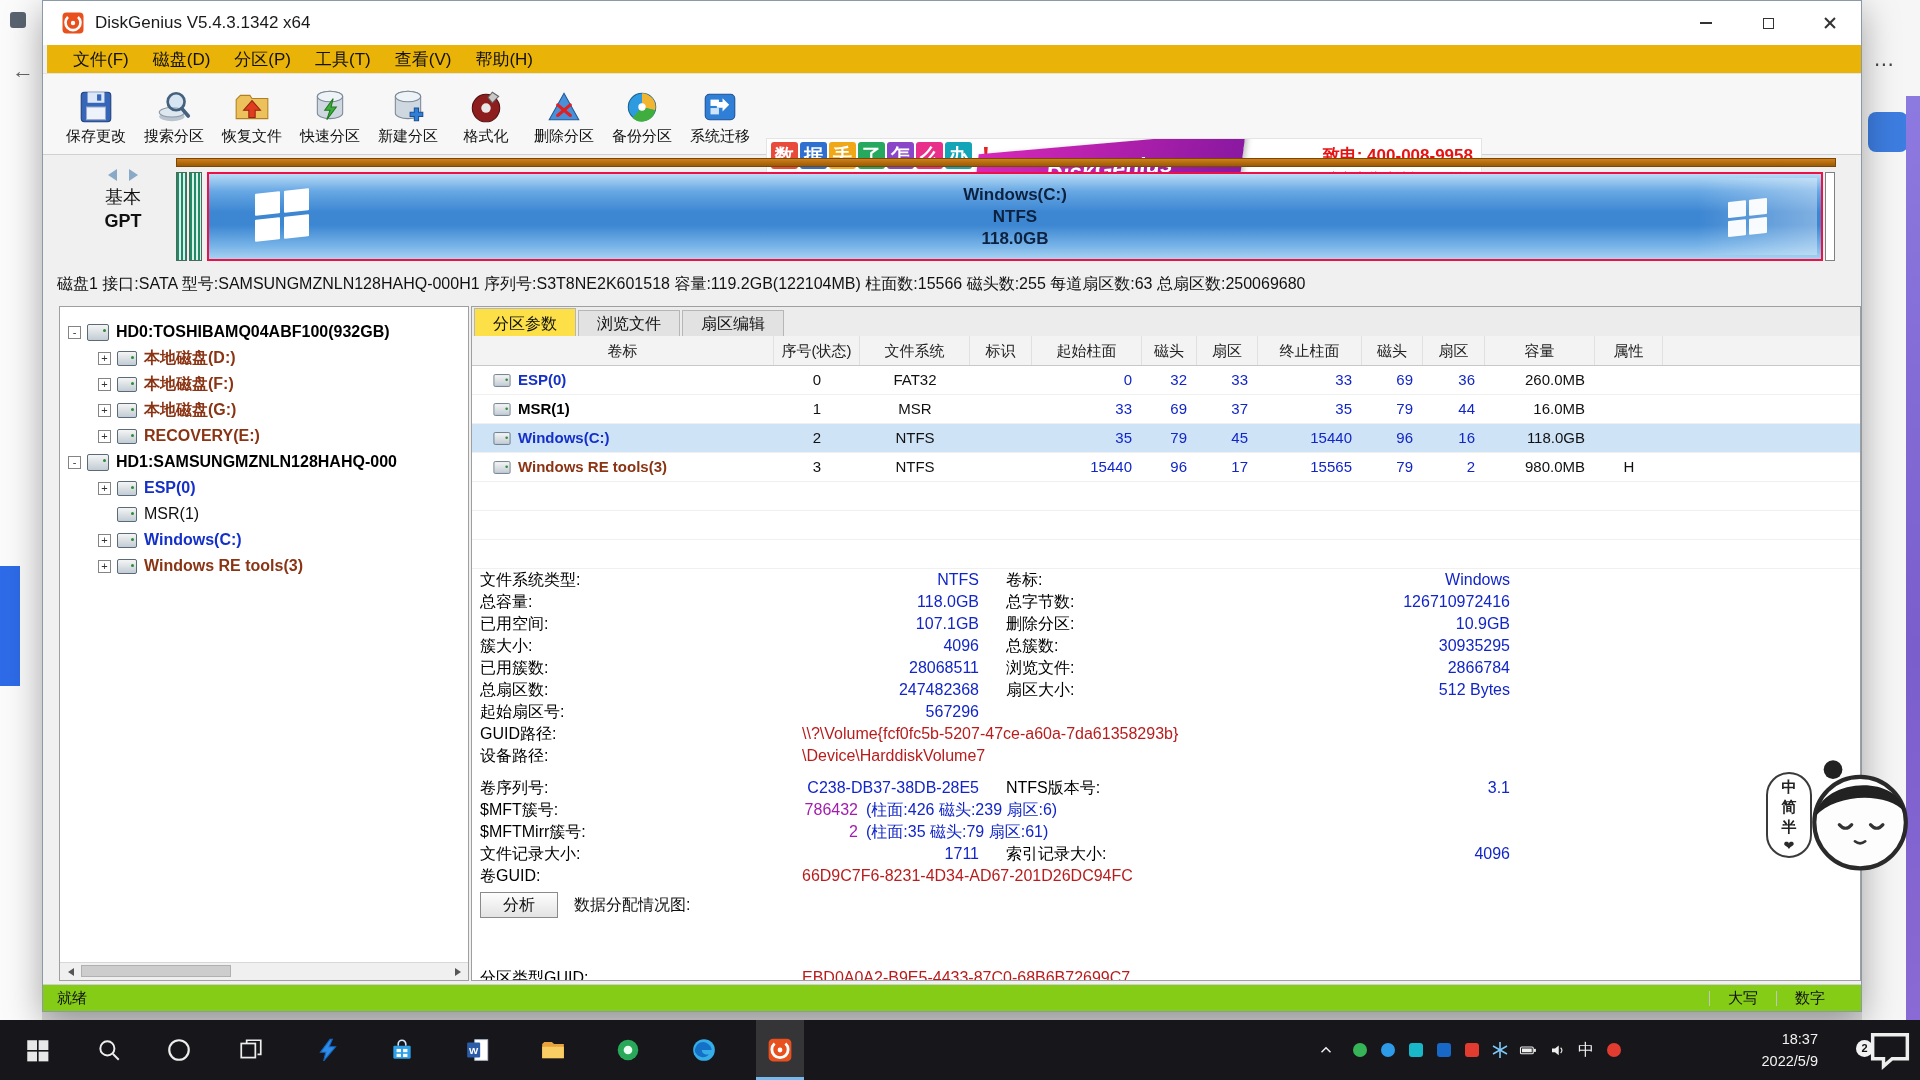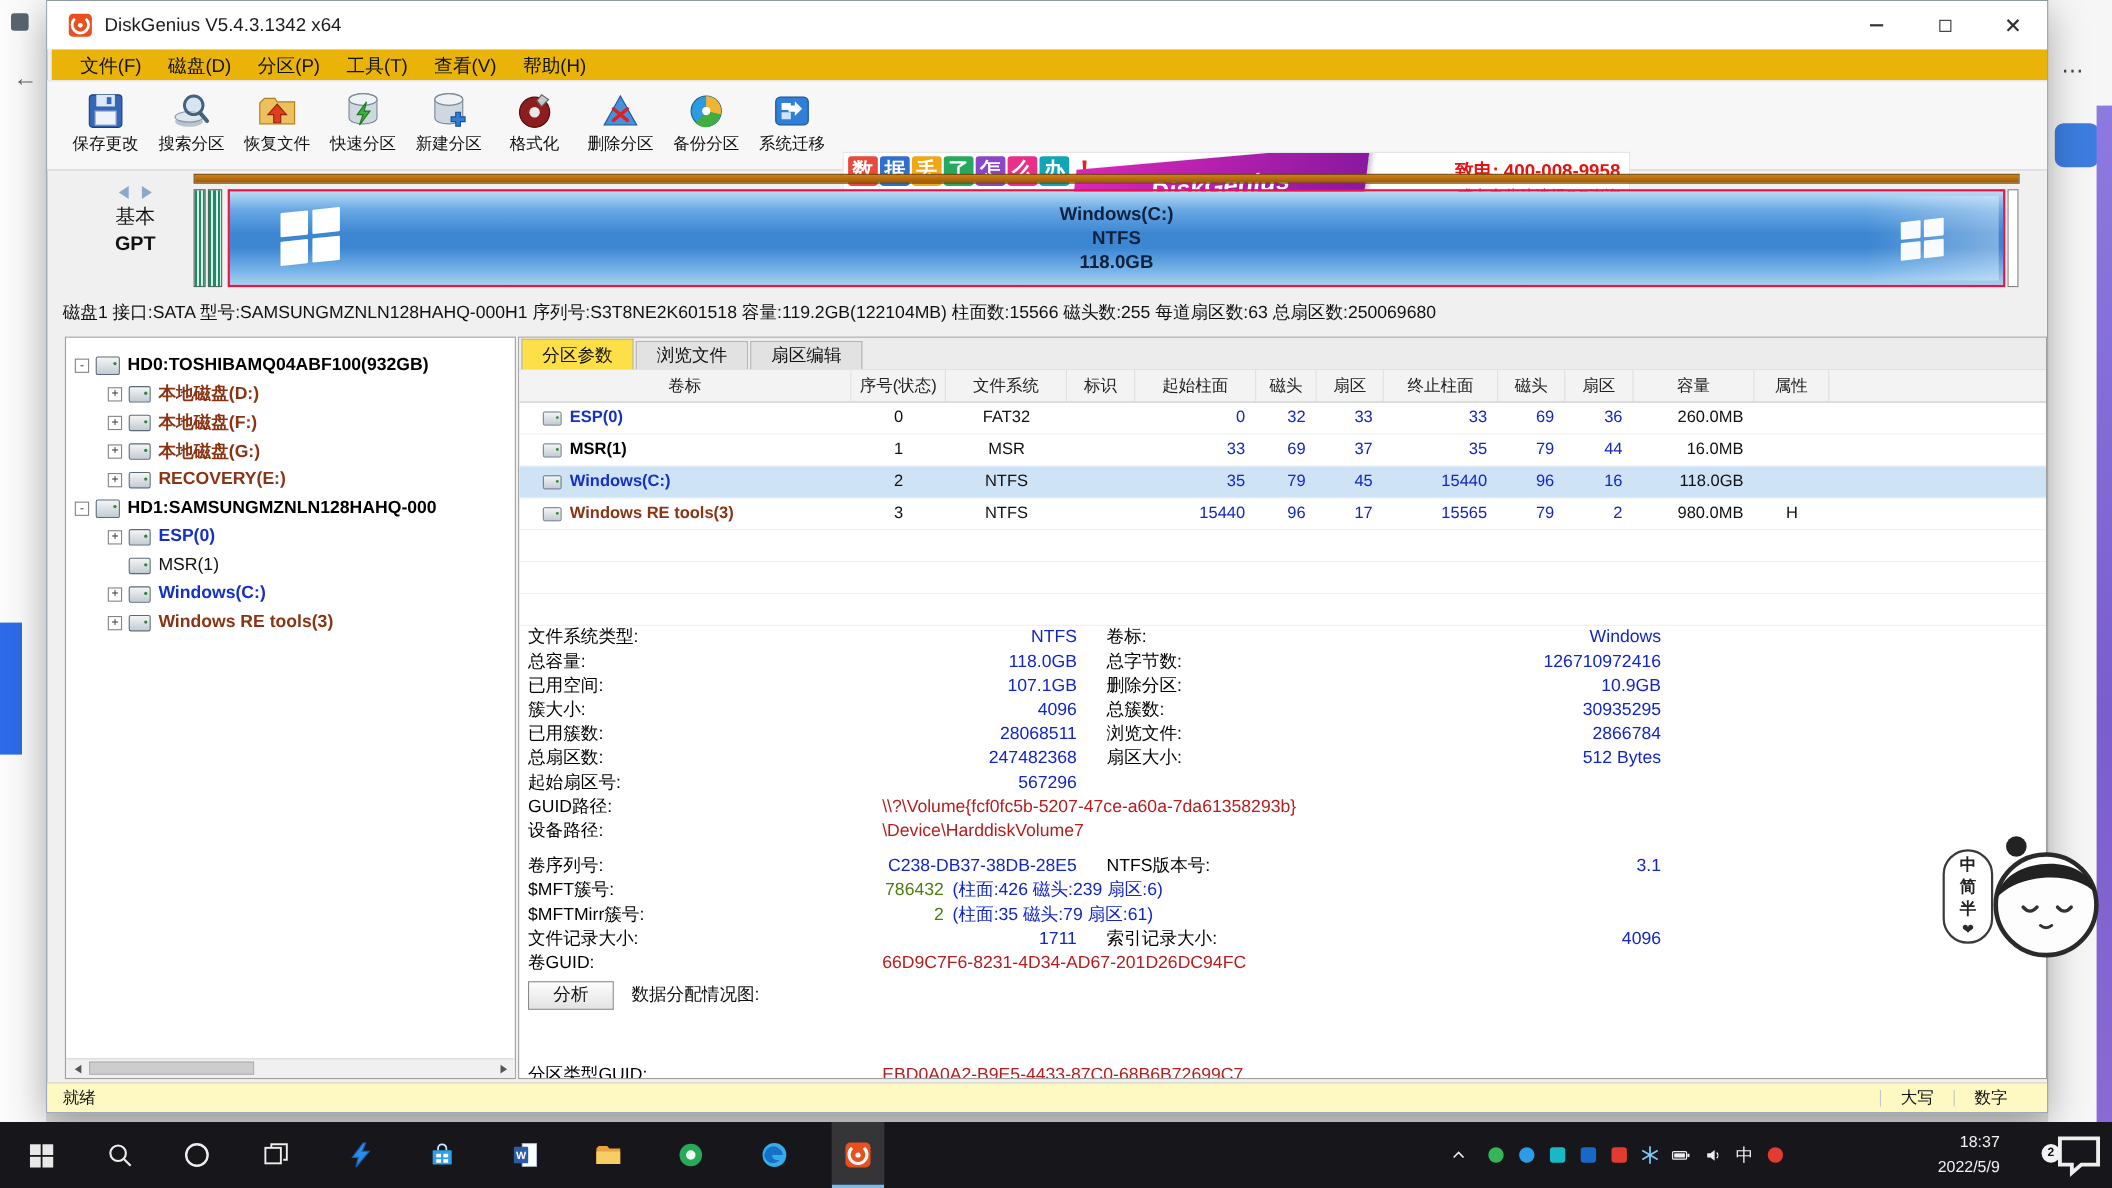--- a/index.html
+++ b/index.html
@@ -29,21 +29,21 @@
   .g-min{width:12px;height:2px;background:#333}
   .g-max{width:11px;height:11px;border:1.5px solid #333;box-sizing:border-box}
   .g-close{position:relative;width:14px;height:14px}
   .g-close::before,.g-close::after{content:"";position:absolute;left:6px;top:0;width:2px;height:14px;background:#333}
   .g-close::before{transform:rotate(45deg)}.g-close::after{transform:rotate(-45deg)}
 
   .menubar{position:absolute;left:4px;top:44px;right:0;height:28px;background:#eab308;display:flex;align-items:center;padding-left:14px}
   .menu-item{padding:0 12px;font-size:17px;white-space:nowrap}
 
   .toolbar{position:absolute;left:0;top:72px;right:0;height:80px;background:#f7f7f7;
-    border-top:1px solid #e3e3e3;border-bottom:1px solid #d0d0d0;display:flex;align-items:flex-start;padding-left:14px}
+    border-top:1px solid #e3e3e3;border-bottom:1px solid #d0d0d0;display:flex;align-items:flex-end;padding-left:14px}
   .tool-btn{width:78px;height:74px;display:flex;flex-direction:column;align-items:center;justify-content:center;flex:none}
   .tico svg{width:38px;height:38px;display:block}
   .tlabel{font-size:15px;margin-top:1px;white-space:nowrap}
 
   
   .banner{position:absolute;left:723px;top:64px;width:716px;height:84px;background:#fff;overflow:hidden;border:1px solid #e4e4e4;box-sizing:border-box}
   .b-tiles{position:absolute;left:4px;top:3px;display:flex}
   .tile{width:27px;height:27px;margin-right:2px;border-radius:3px;color:#fff;font-size:19px;font-weight:bold;line-height:27px;text-align:center}
   .tile.bang{background:none!important;color:#e82020;font-size:24px;width:18px}
   .b-brand{position:absolute;left:8px;top:36px;font-size:31px;font-weight:bold;font-style:italic;color:#151515;text-shadow:2px 2px 0 #c4c4c4;letter-spacing:1px;white-space:nowrap}
@@ -124,29 +124,29 @@
   .numv{color:#1226c8}
 
   .details{position:absolute;left:0;top:262px;right:0}
   .drow{position:relative;height:22px;line-height:22px;font-size:16px}
   .dgap{height:10px}
   .dlabel{position:absolute;left:8px;color:#000;white-space:nowrap}
   .dval{position:absolute;left:150px;width:357px;text-align:right;color:#1226c8;white-space:nowrap}
   .drlabel{position:absolute;left:534px;color:#000;white-space:nowrap}
   .drval{position:absolute;left:640px;width:398px;text-align:right;color:#1226c8;white-space:nowrap}
   .dlong{position:absolute;left:330px;color:#b91c1c;white-space:nowrap}
-  .dnum{position:absolute;left:240px;width:146px;text-align:right;color:#4d7c0f;white-space:nowrap}
+  .dnum{position:absolute;left:240px;width:146px;text-align:right;color:#a21caf;white-space:nowrap}
   .drest{position:absolute;left:394px;color:#1226c8;white-space:nowrap}
   .analyzerow{position:absolute;left:0;top:585px;height:28px;right:0}
   .btn-analyze{position:absolute;left:8px;top:0;width:78px;height:26px;background:linear-gradient(#fdfdfd,#e3e3e3);
     border:1px solid #8a8a8a;font-size:16px;text-align:center;line-height:24px;box-sizing:border-box}
   .alloc-label{position:absolute;left:102px;top:0;line-height:26px;font-size:16px;white-space:nowrap}
   .clippedrow{position:absolute;left:0;top:660px;height:22px;line-height:22px;font-size:16px;right:0}
 
-  .statusbar{position:absolute;left:0;bottom:0;right:0;height:26px;background:#fef9c3;border-top:1px solid #cfcfcf;display:flex;align-items:center;font-size:15px}
+  .statusbar{position:absolute;left:0;bottom:0;right:0;height:26px;background:#84cc16;border-top:1px solid #cfcfcf;display:flex;align-items:center;font-size:15px}
   .st-ready{margin-left:14px}
   .st-right{margin-left:auto;display:flex;align-items:center;gap:18px;margin-right:36px}
   .st-sep{width:1px;height:15px;background:#c4c4c4}
 
   
   .taskbar{position:absolute;left:0;top:1020px;width:1920px;height:60px;background:#17171b}
   .tb-slot{position:absolute;top:0;width:48px;height:60px;display:flex;align-items:center;justify-content:center}
   .tb-slot svg{width:26px;height:26px;display:block}
   .tb-slot.sm{width:28px}
   .tb-slot.sm svg{width:18px;height:18px}

